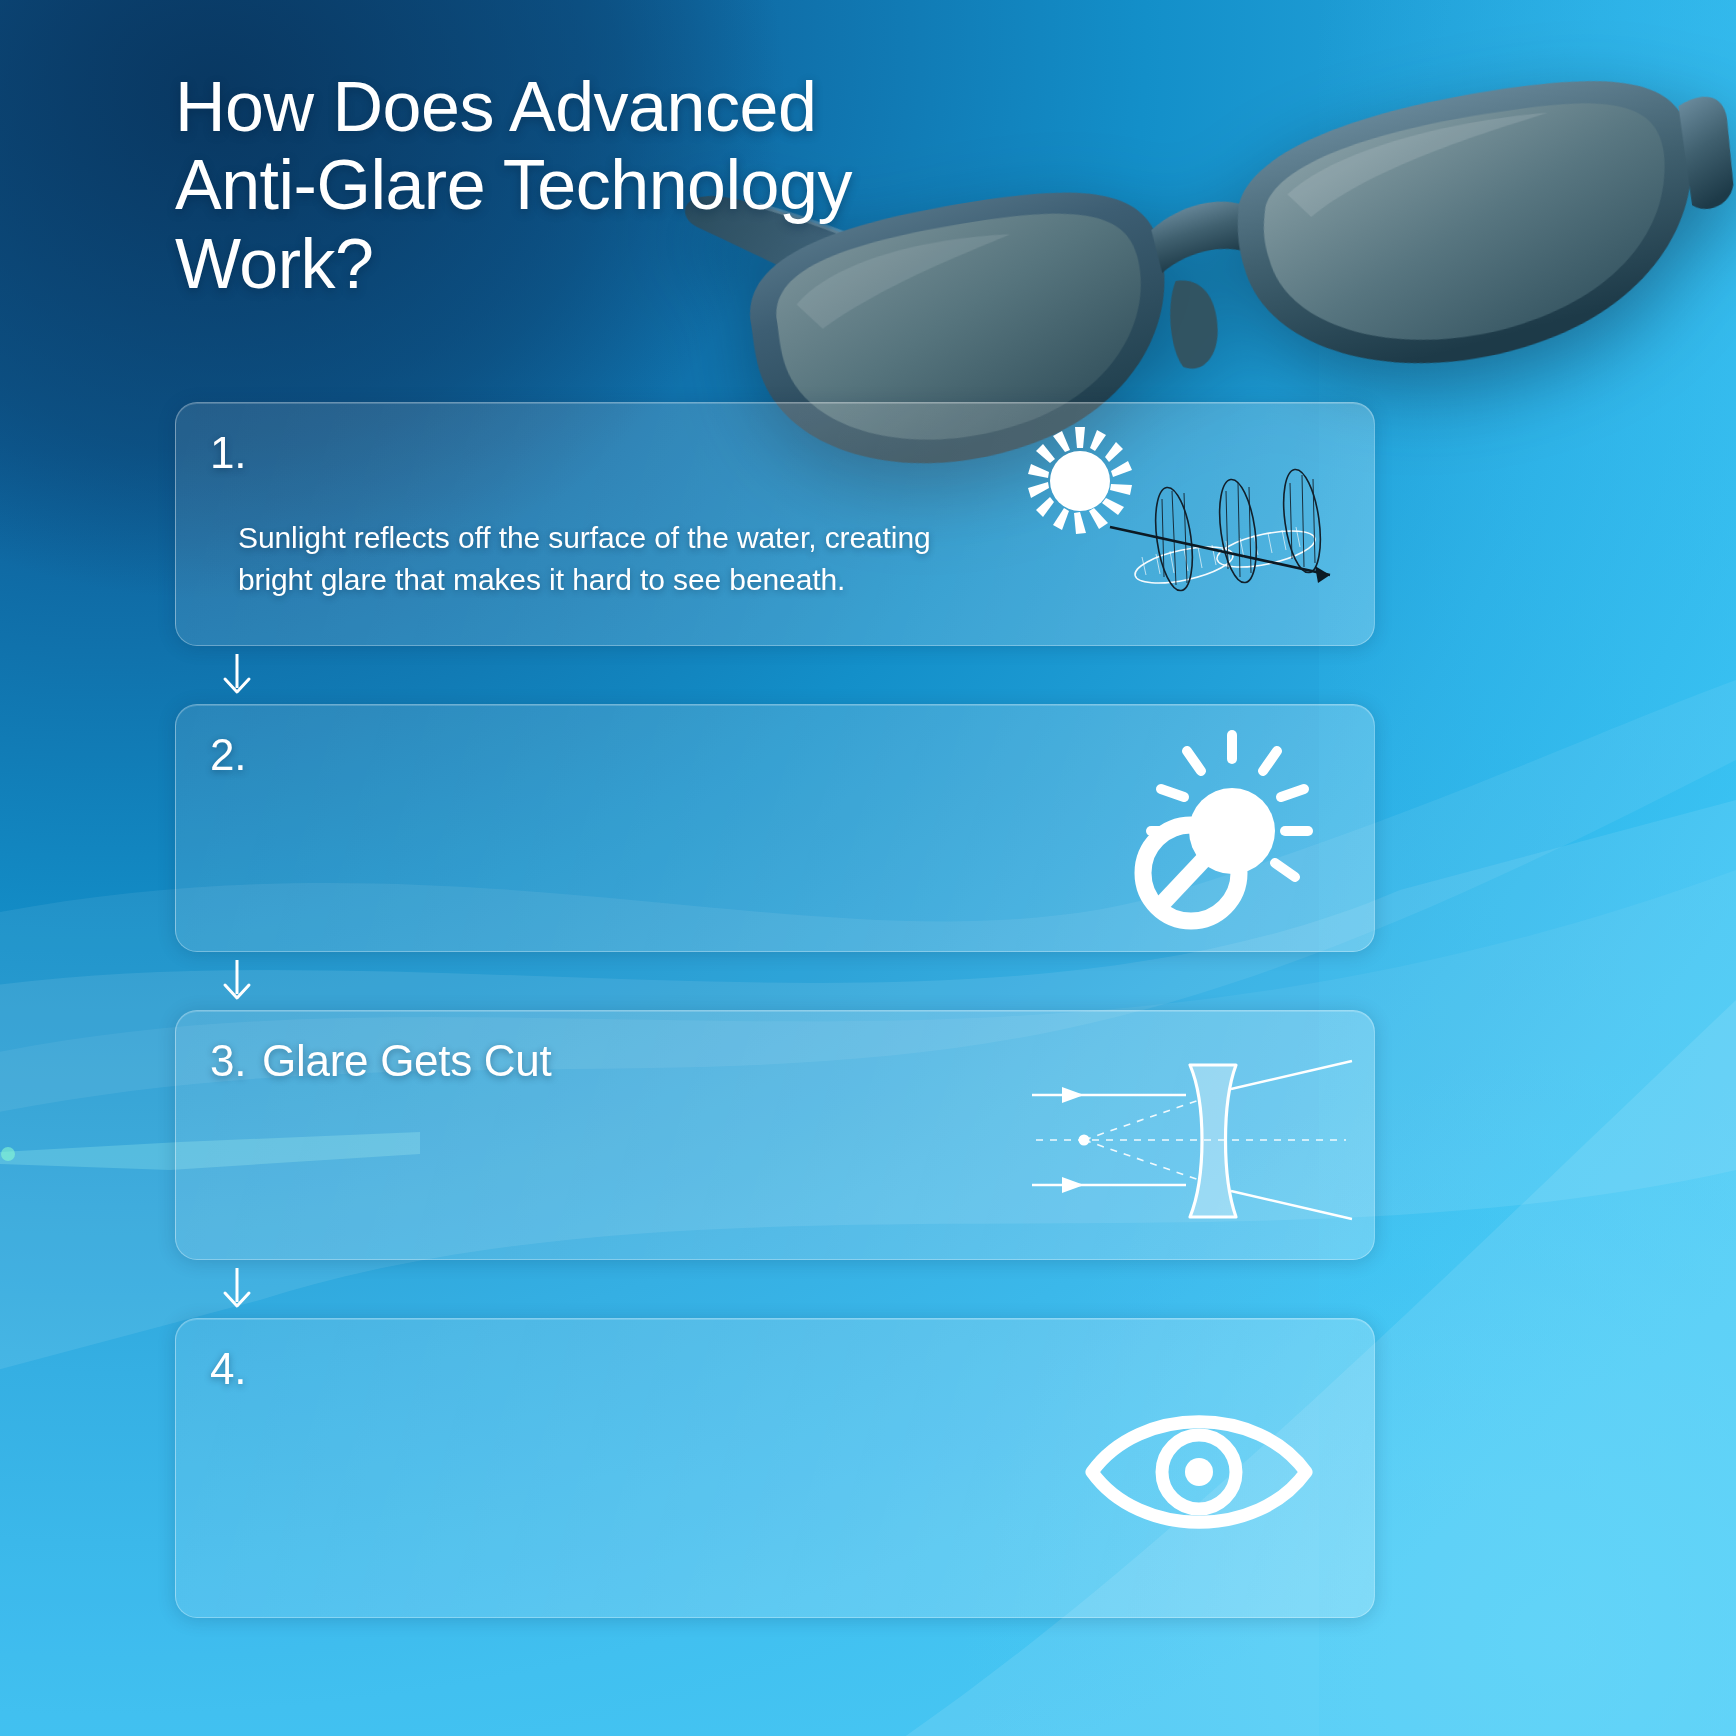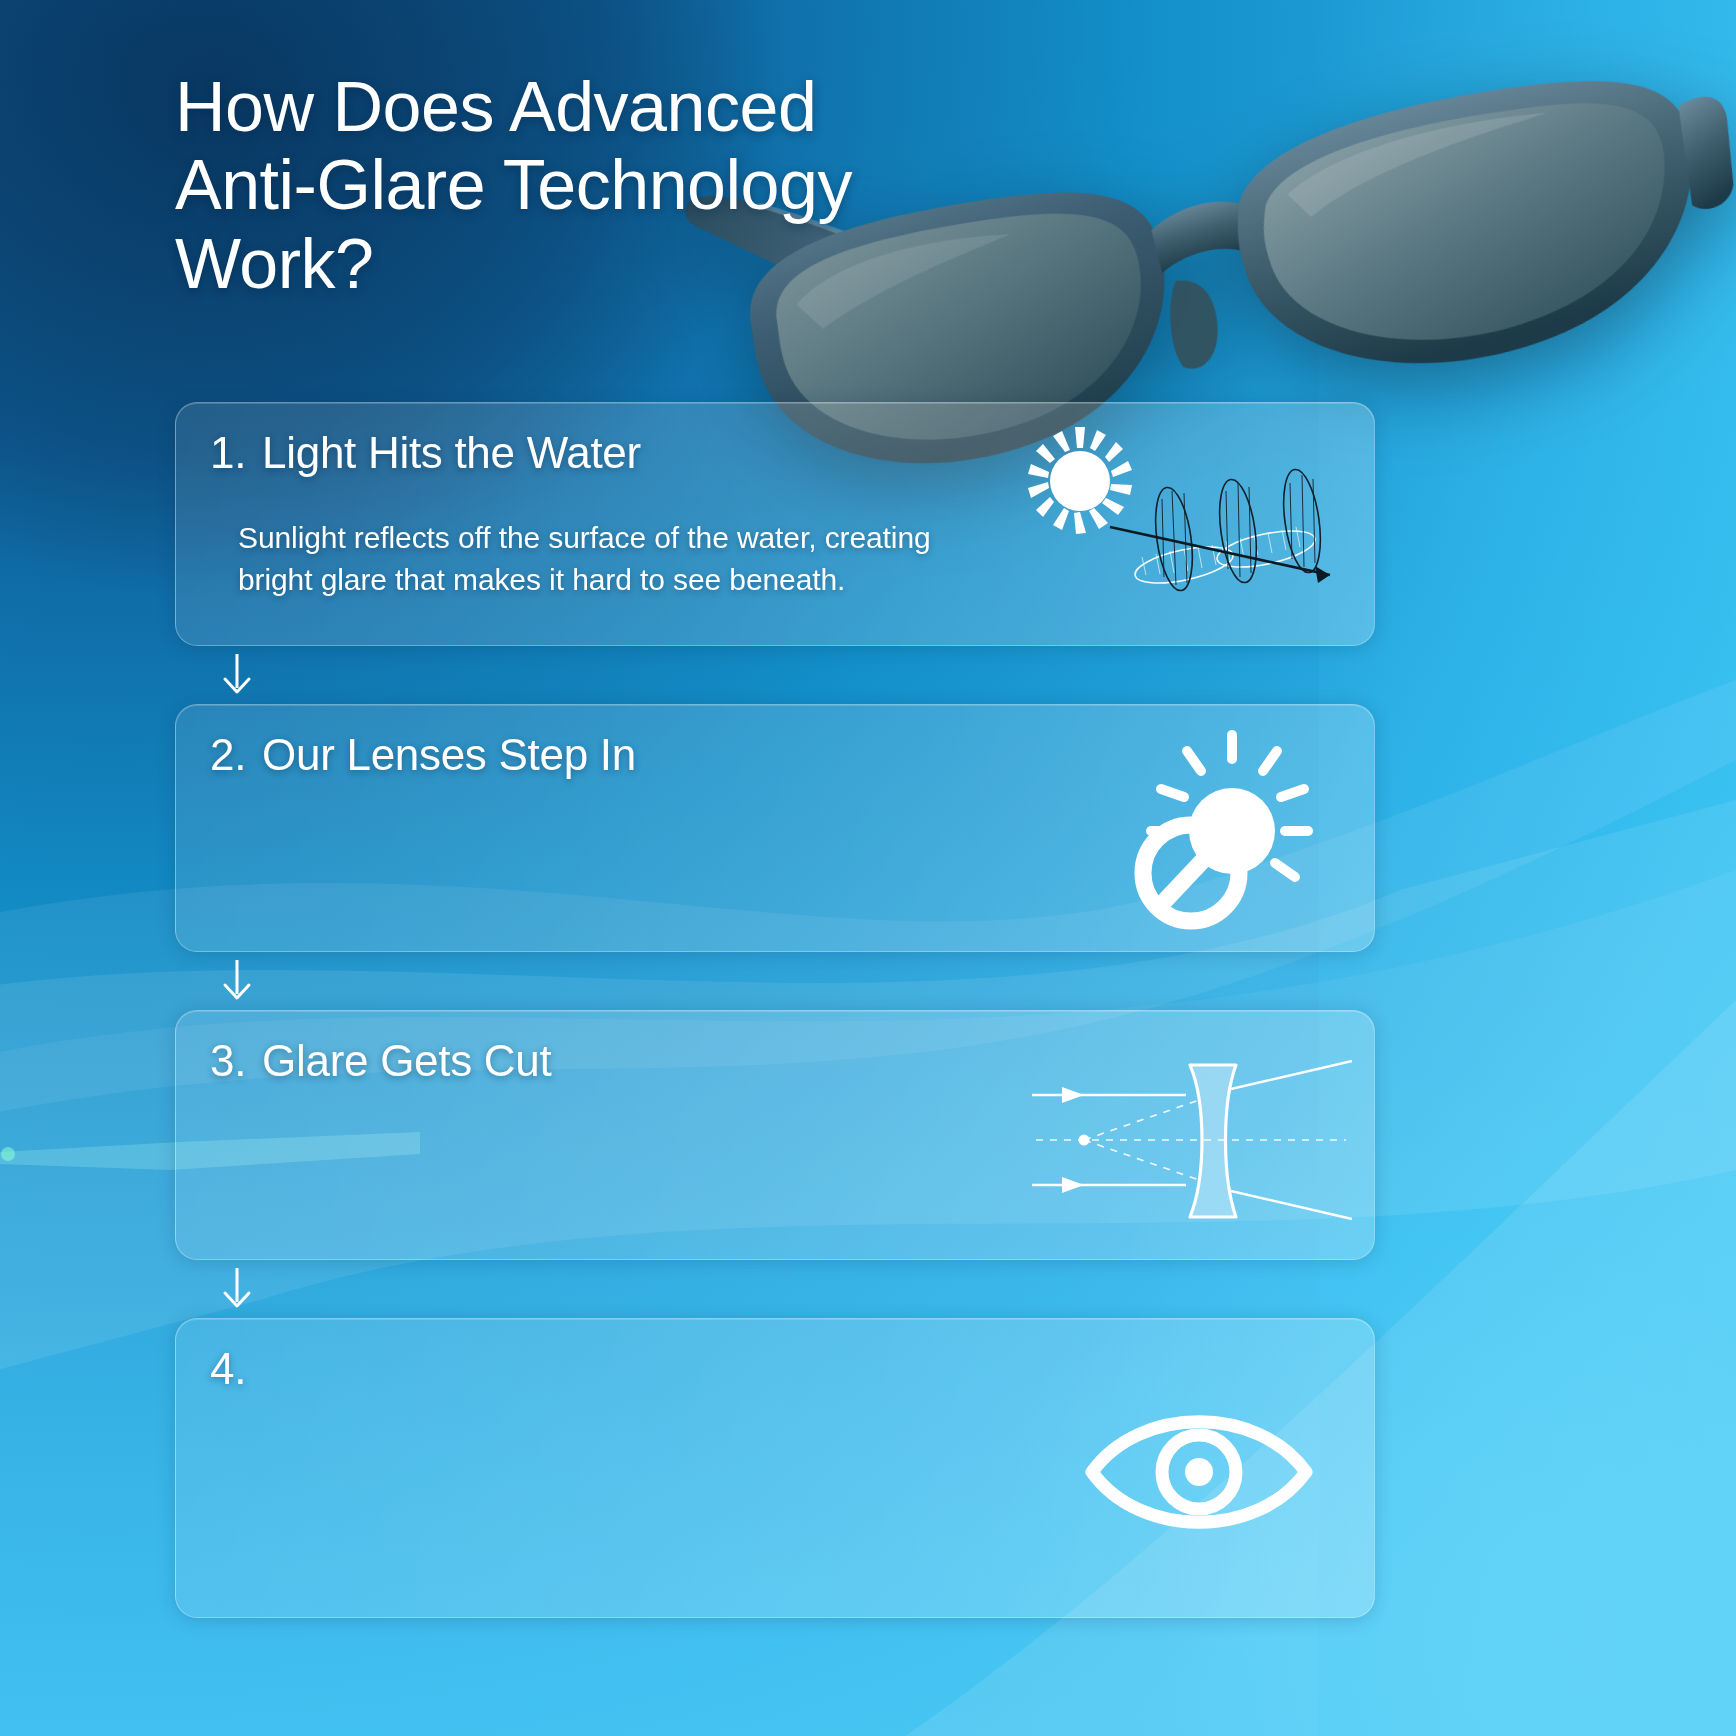--- a/index.html
+++ b/index.html
@@ -212,21 +212,20 @@
 
     <h1 class="title">How Does Advanced
 Anti-Glare Technology
 Work?</h1>
 
     <div class="cards">
 
       <div class="card card-1">
         <div class="card-head">
           <span class="card-num">1.</span>
-          <span class="card-title">Light Hits the Water</span>
         </div>
         <div class="card-body">Sunlight reflects off the surface of the water, creating bright glare that makes it hard to see beneath.</div>
 
         <div class="card-icon icon-1">
           <svg class="wh" viewBox="0 0 340 200">
 
             <g transform="translate(56,60)" fill="#ffffff">
               <circle cx="0" cy="0" r="30"></circle>
               <g>
                 <path d="M-5 -54 L5 -54 L3 -33 L-3 -33 Z"></path>
@@ -294,21 +293,20 @@
       <div class="connector">
         <svg width="44" height="46" viewBox="0 0 44 46">
           <line x1="22" y1="2" x2="22" y2="36" stroke="#ffffff" stroke-width="3"></line>
           <path d="M10 27 L22 40 L34 27" fill="none" stroke="#ffffff" stroke-width="3" stroke-linecap="round" stroke-linejoin="round"></path>
         </svg>
       </div>
 
       <div class="card card-2">
         <div class="card-head">
           <span class="card-num">2.</span>
-          <span class="card-title">Our Lenses Step In</span>
         </div>
 
         <div class="card-icon icon-2">
           <svg class="wh" viewBox="0 0 215 205">
             <g stroke="#ffffff" stroke-width="10" stroke-linecap="round">
               <line x1="133" y1="8" x2="133" y2="32"></line>
               <line x1="178" y1="24" x2="164" y2="44"></line>
               <line x1="205" y1="62" x2="182" y2="70"></line>
               <line x1="88" y1="24" x2="102" y2="44"></line>
               <line x1="62" y1="62" x2="85" y2="70"></line>

